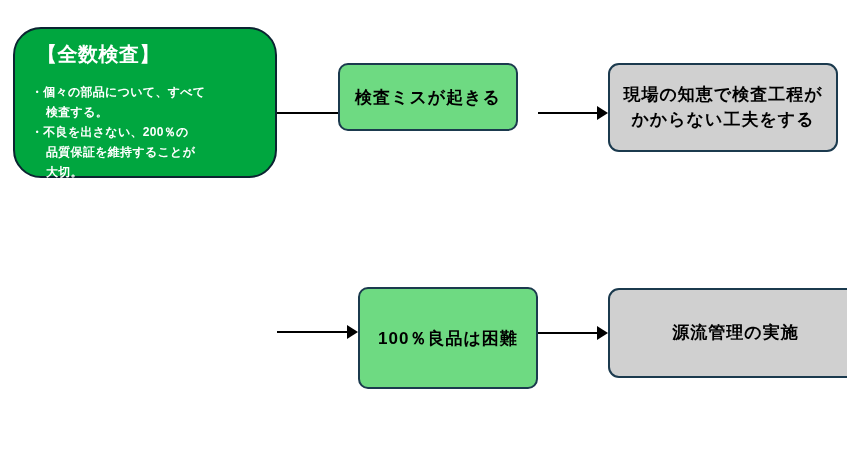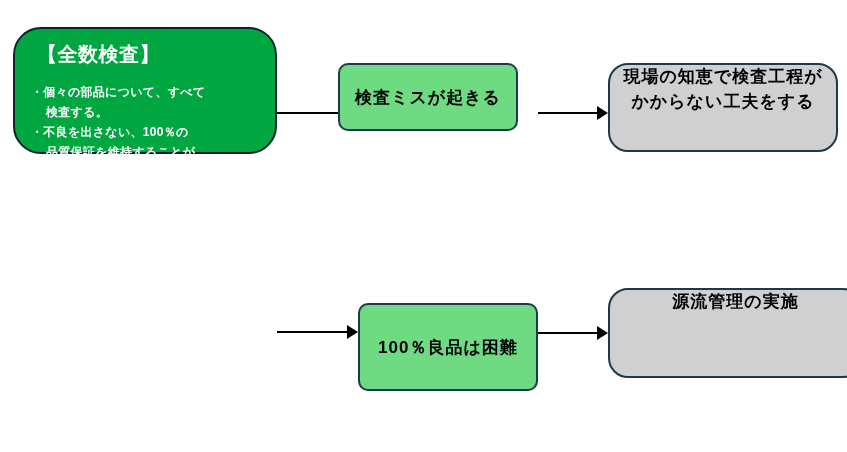--- a/index.html
+++ b/index.html
@@ -30,21 +30,21 @@
     position:absolute;
     box-sizing:border-box;
   }
   
   .source{
     background:var(--source-fill);
     border:2.5px solid var(--source-border);
     border-radius:28px;
     color:var(--text-light);
   }
-  .source.r1{left:13px; top:27px; width:264px; height:127px;}
+  .source.r1{left:13px; top:27px; width:264px; height:151px;}
   .source.r2{left:13px; top:248px; width:264px; height:182px;}
   .box-title{
     position:absolute;
     left:22px;
     font-size:20px;
     letter-spacing:0.5px;
     color:var(--text-light);
   }
   .source.r1 .box-title{top:12px;}
   .source.r2 .box-title{top:44px;}
@@ -70,28 +70,29 @@
     border-radius:10px;
     color:var(--text-dark);
     display:flex;
     align-items:center;
     justify-content:center;
     text-align:center;
     font-size:17px;
     letter-spacing:1px;
   }
   .problem.p1{left:338px; top:63px; width:180px; height:68px;}
-  .problem.p2{left:358px; top:287px; width:180px; height:88px;margin-top:16px;}
+  .problem.p2{left:358px; top:287px; width:180px; height:102px;}
   
   .solution{
     background:var(--solution-fill);
     border:2px solid var(--box-border);
-    border-radius:20px;
+    border-radius:11px;
     color:var(--text-dark);
     display:flex;
+    align-items:center;
     justify-content:center;
     text-align:center;
     font-size:17px;
     letter-spacing:1px;
     line-height:1.45;
   }
   .solution .txt{white-space:pre-line;}
   .problem .txt{white-space:pre-line;}
   .solution.s1{left:608px; top:63px; width:230px; height:89px;}
   .solution.s2{left:608px; top:288px; width:255px; height:90px;}
@@ -123,21 +124,21 @@
 </head>
 <body>
 
 <div class="canvas">
 
   <div class="box source r1">
     <div class="box-title">【全数検査】</div>
     <div class="bullets">
       <div class="bullet">・個々の部品について、すべて
 検査する。</div>
-      <div class="bullet">・不良を出さない、100％の
+      <div class="bullet">・不良を出さない、200％の
 品質保証を維持することが
 大切。</div>
     </div>
   </div>
 
   <div class="arrow a1">
     <span class="shaft"></span>
     <span class="head"></span>
   </div>
 

